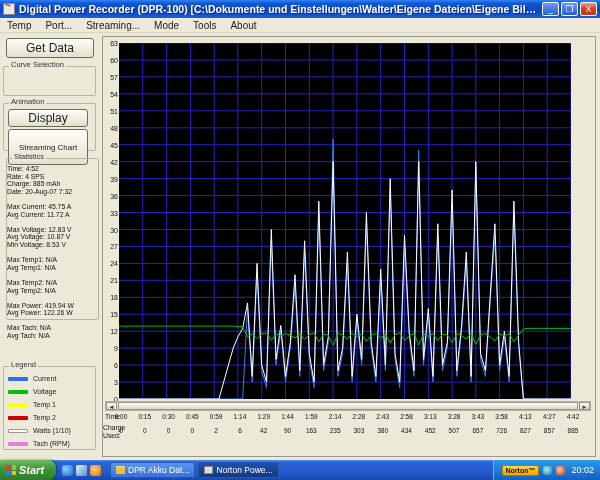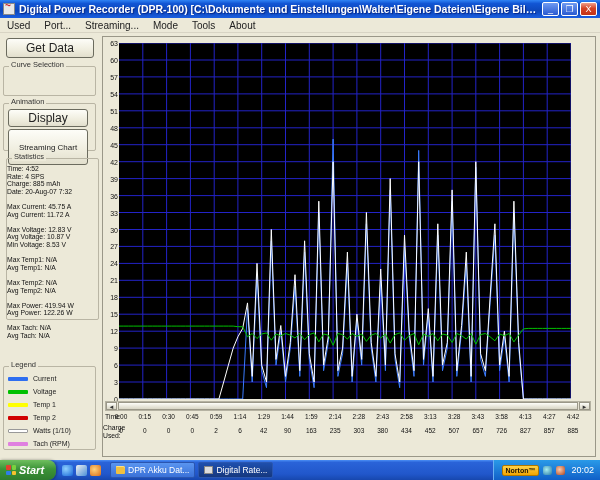--- a/index.html
+++ b/index.html
@@ -113,21 +113,21 @@
   <span class="title-icon"></span>
   <span class="title-text">Digital Power Recorder (DPR-100) [C:\Dokumente und Einstellungen\Walter\Eigene Dateien\Eigene Bilde...</span>
   <span class="title-btns">
     <span class="tbtn">_</span>
     <span class="tbtn">❐</span>
     <span class="tbtn close">X</span>
   </span>
 </div>
 
 <div class="menubar" id="menuBar">
-    <span class="menu-item">Used</span>
+    <span class="menu-item">Temp</span>
     <span class="menu-item">Port...</span>
     <span class="menu-item">Streaming...</span>
     <span class="menu-item">Mode</span>
     <span class="menu-item">Tools</span>
     <span class="menu-item">About</span>
   </div>
 
 <div class="btn" id="getDataBtn">Get Data</div>
 
 <div class="grp" id="curveGrp">
@@ -343,21 +343,21 @@
     <span class="ql-icon" style="background:linear-gradient(135deg,#f0f0f0,#4a90d8)"></span>
     <span class="ql-icon" style="background:radial-gradient(circle at 40% 40%,#ffd27a,#d86a15)"></span>
   </div>
   <div id="taskButtons" style="display:flex;">
       <div class="task-btn">
         <span class="task-ic folder-ic"></span>
         <span>DPR Akku Dat...</span>
       </div>
       <div class="task-btn active">
         <span class="task-ic app-ic"></span>
-        <span>Digital Rate...</span>
+        <span>Norton Powe...</span>
       </div>
     </div>
   <div id="tray">
     <span id="norton">Norton™</span>
     <span class="tray-ic" style="background:radial-gradient(circle at 40% 40%,#aee,#27a)"></span>
     <span class="tray-ic" style="background:radial-gradient(circle at 40% 40%,#fca,#a42)"></span>
     <span id="clock">20:02</span>
   </div>
 </div>
 

